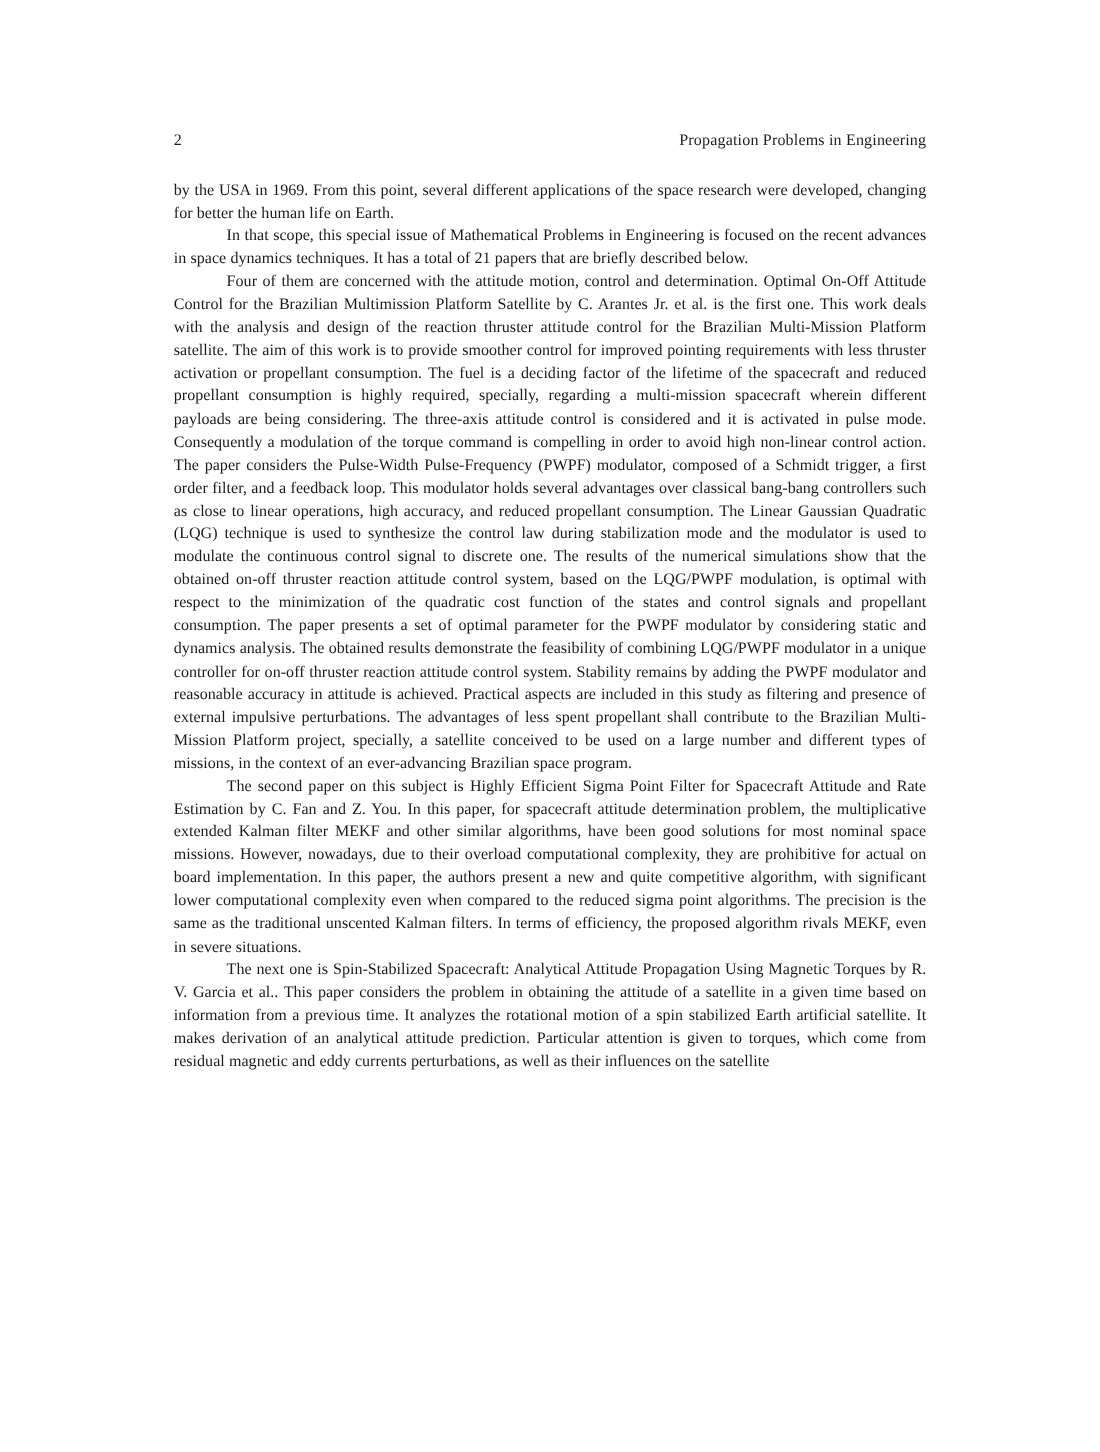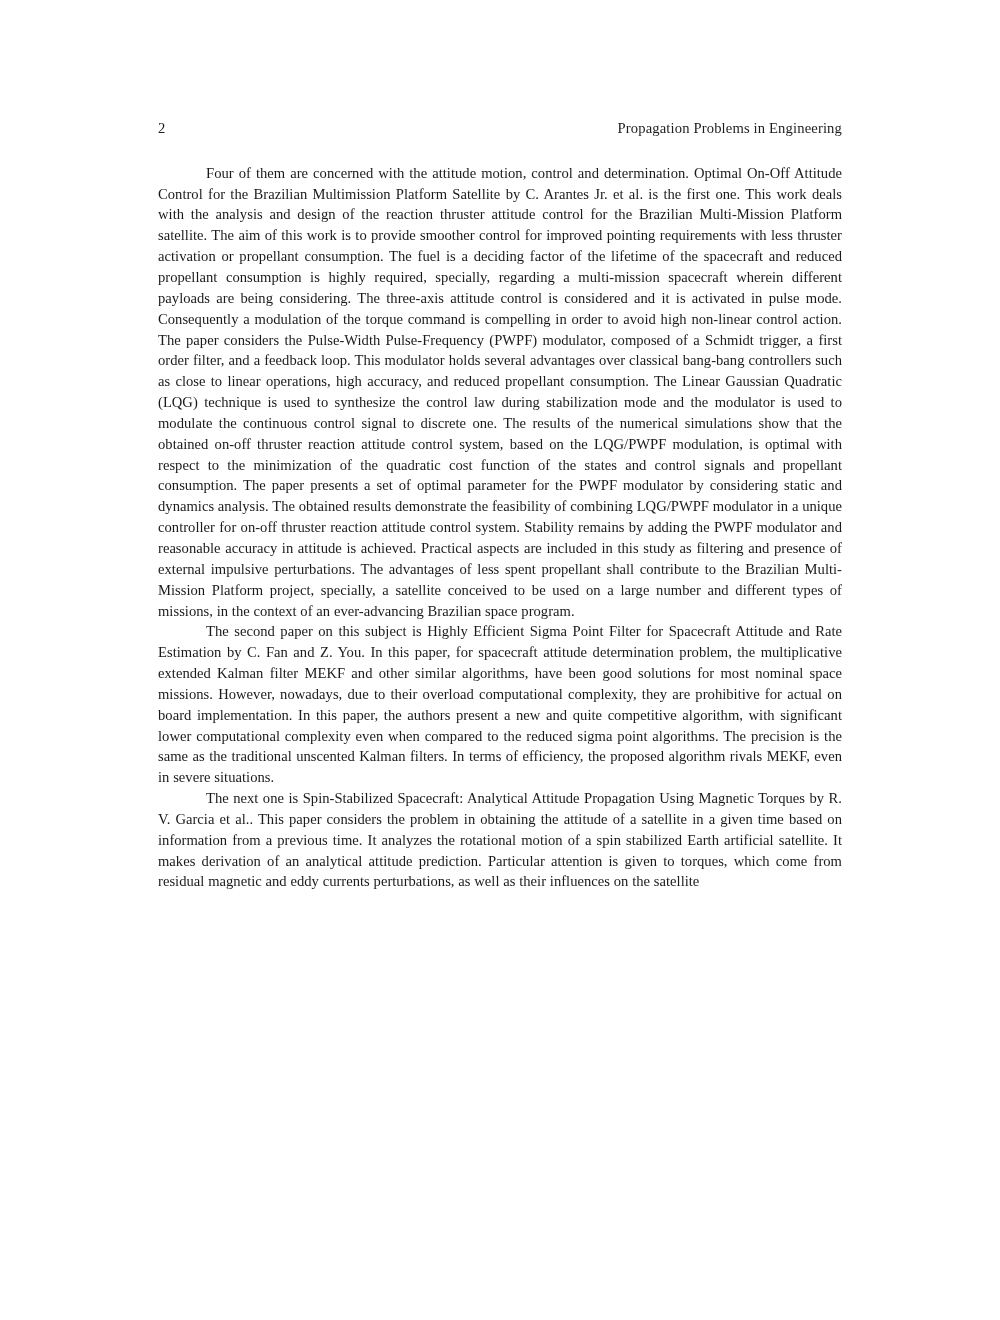--- a/index.html
+++ b/index.html
@@ -68,20 +68,22 @@
 <div class="page">
 
   <div class="content">
 
     <div class="running-head">
       <span class="folio">2</span>
       <span class="journal-title">Propagation Problems in Engineering</span>
     </div>
 
     <div class="body-text">
+        <p class="no-indent">by the USA in 1969. From this point, several different applications of the space research were developed, changing for better the human life on Earth.</p>
+        <p>In that scope, this special issue of Mathematical Problems in Engineering is focused on the recent advances in space dynamics techniques. It has a total of 21 papers that are briefly described below.</p>
         <p>Four of them are concerned with the attitude motion, control and determination. Optimal On-Off Attitude Control for the Brazilian Multimission Platform Satellite by C. Arantes Jr. et al. is the first one. This work deals with the analysis and design of the reaction thruster attitude control for the Brazilian Multi-Mission Platform satellite. The aim of this work is to provide smoother control for improved pointing requirements with less thruster activation or propellant consumption. The fuel is a deciding factor of the lifetime of the spacecraft and reduced propellant consumption is highly required, specially, regarding a multi-mission spacecraft wherein different payloads are being considering. The three-axis attitude control is considered and it is activated in pulse mode. Consequently a modulation of the torque command is compelling in order to avoid high non-linear control action. The paper considers the Pulse-Width Pulse-Frequency (PWPF) modulator, composed of a Schmidt trigger, a first order filter, and a feedback loop. This modulator holds several advantages over classical bang-bang controllers such as close to linear operations, high accuracy, and reduced propellant consumption. The Linear Gaussian Quadratic (LQG) technique is used to synthesize the control law during stabilization mode and the modulator is used to modulate the continuous control signal to discrete one. The results of the numerical simulations show that the obtained on-off thruster reaction attitude control system, based on the LQG/PWPF modulation, is optimal with respect to the minimization of the quadratic cost function of the states and control signals and propellant consumption. The paper presents a set of optimal parameter for the PWPF modulator by considering static and dynamics analysis. The obtained results demonstrate the feasibility of combining LQG/PWPF modulator in a unique controller for on-off thruster reaction attitude control system. Stability remains by adding the PWPF modulator and reasonable accuracy in attitude is achieved. Practical aspects are included in this study as filtering and presence of external impulsive perturbations. The advantages of less spent propellant shall contribute to the Brazilian Multi-Mission Platform project, specially, a satellite conceived to be used on a large number and different types of missions, in the context of an ever-advancing Brazilian space program.</p>
         <p>The second paper on this subject is Highly Efficient Sigma Point Filter for Spacecraft Attitude and Rate Estimation by C. Fan and Z. You. In this paper, for spacecraft attitude determination problem, the multiplicative extended Kalman filter MEKF and other similar algorithms, have been good solutions for most nominal space missions. However, nowadays, due to their overload computational complexity, they are prohibitive for actual on board implementation. In this paper, the authors present a new and quite competitive algorithm, with significant lower computational complexity even when compared to the reduced sigma point algorithms. The precision is the same as the traditional unscented Kalman filters. In terms of efficiency, the proposed algorithm rivals MEKF, even in severe situations.</p>
         <p>The next one is Spin-Stabilized Spacecraft: Analytical Attitude Propagation Using Magnetic Torques by R. V. Garcia et al.. This paper considers the problem in obtaining the attitude of a satellite in a given time based on information from a previous time. It analyzes the rotational motion of a spin stabilized Earth artificial satellite. It makes derivation of an analytical attitude prediction. Particular attention is given to torques, which come from residual magnetic and eddy currents perturbations, as well as their influences on the satellite</p>
       </div>
 
   </div>
 
 </div>
 
 </body></html>

